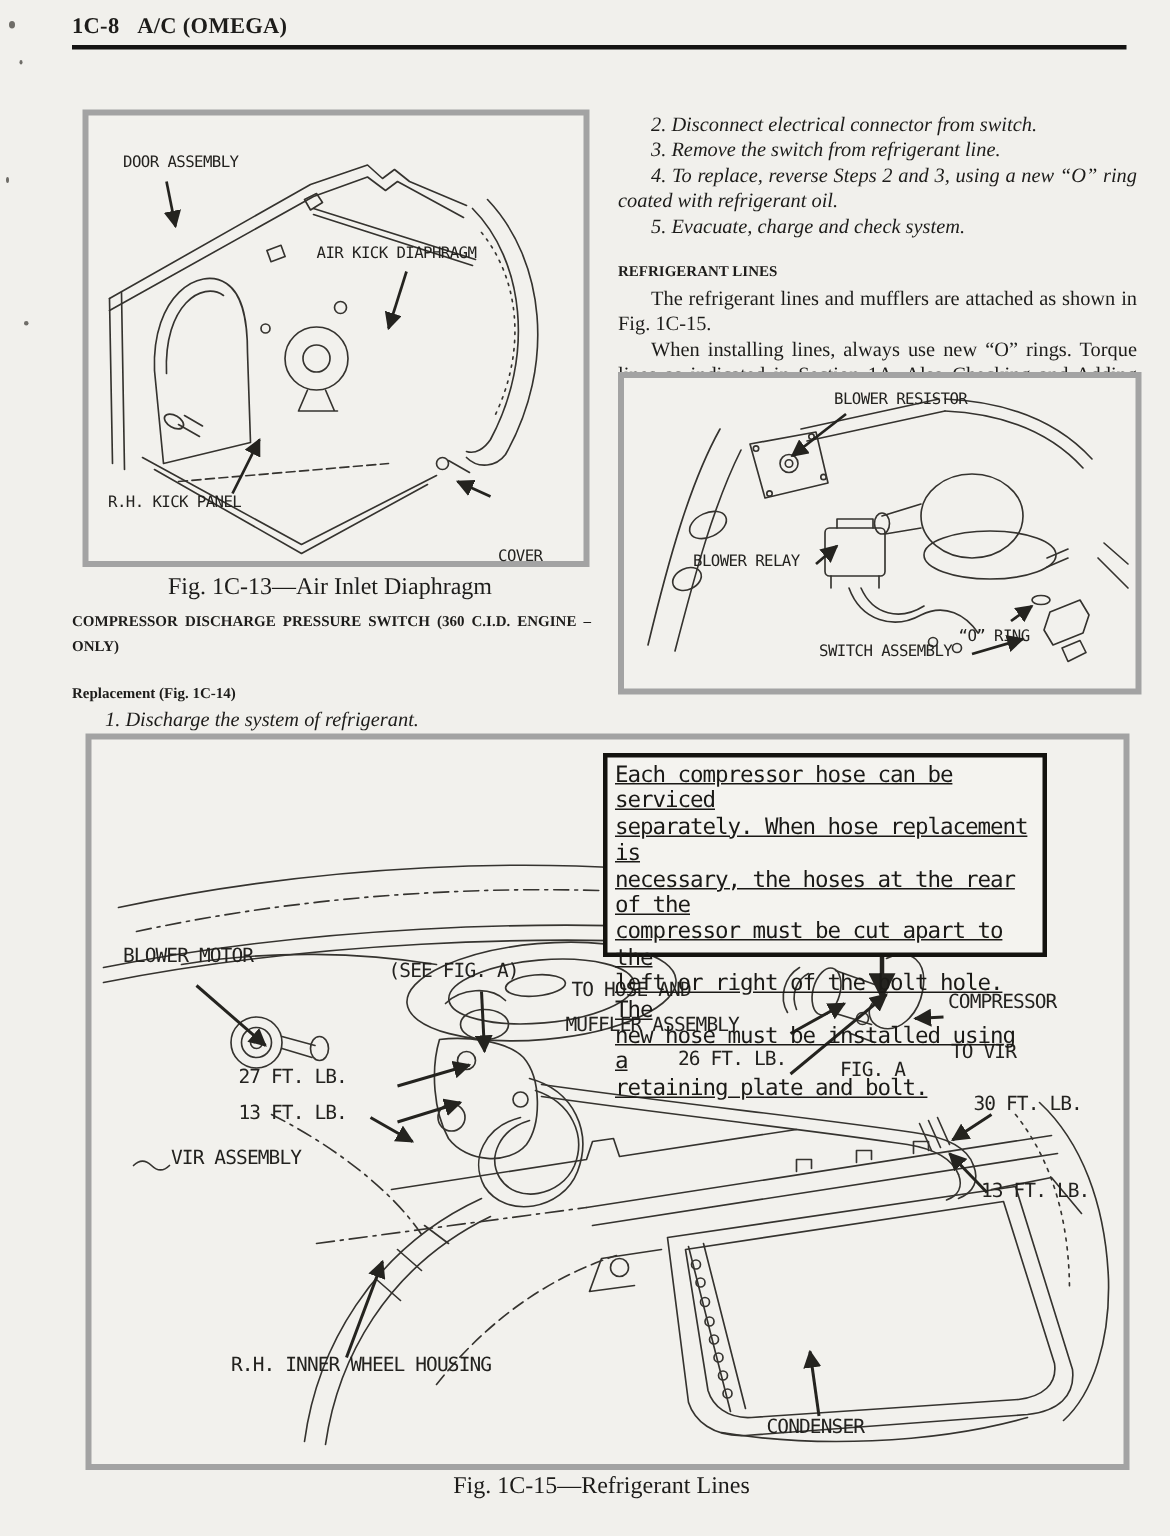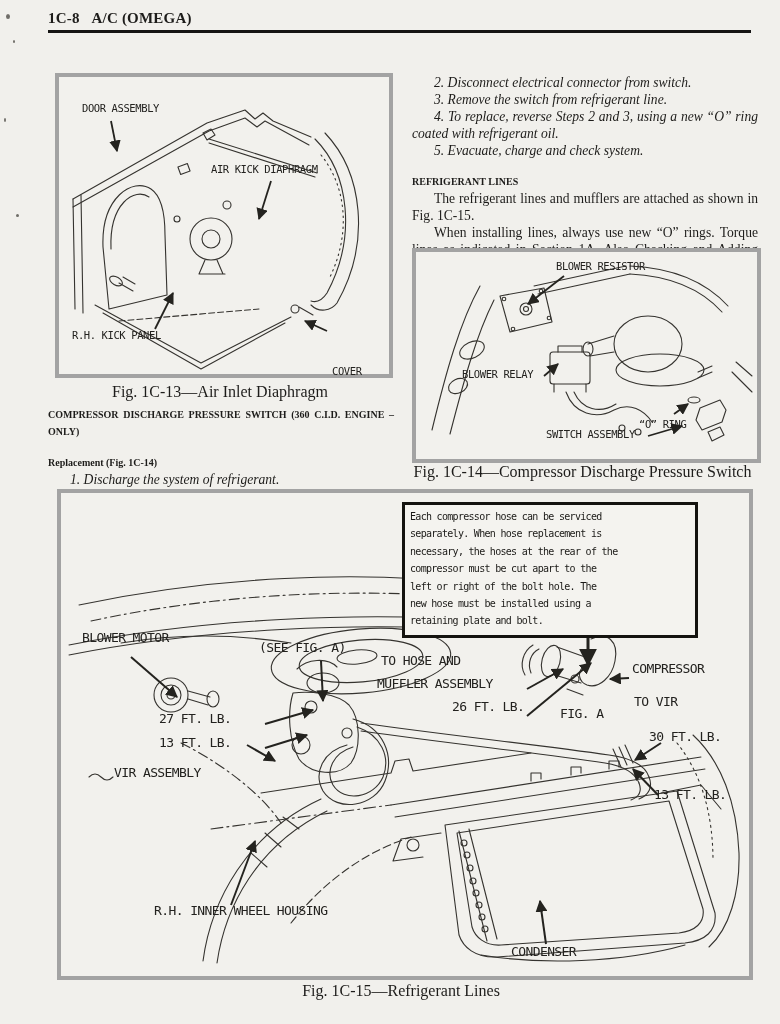--- a/index.html
+++ b/index.html
@@ -23,22 +23,22 @@
   
   .dlabel{
     position:absolute;font-family:"DejaVu Sans Mono",monospace;
     color:#23221f;white-space:nowrap;
   }
   .sm{font-size:10.5px;letter-spacing:-0.4px;}
   .md{font-size:13px;letter-spacing:-0.6px;}
   .notebox{
     position:absolute;left:341px;top:9px;width:280px;height:124px;
     border:3px solid #14130f;background:#f4f3ef;padding:3px 5px;
-    font-family:"DejaVu Sans Mono",monospace;font-size:10px;
-    line-height:17.4px;letter-spacing:-0.7px;white-space:pre-line;z-index:3;color:#1a1916;
+    font-family:"DejaVu Sans Mono",monospace;font-size:15px;
+    line-height:17.4px;letter-spacing:-0.7px;white-space:pre-line;z-index:3;color:#1a1916;text-decoration:underline;
   }
   svg{position:absolute;left:0;top:0;}
   .speck{position:absolute;background:#6f6d68;border-radius:50%;}
 </style>
 </head>
 <body>
 
 <div class="page">
 
   <div class="speck abs" style="left:6px;top:14px;width:4px;height:5px;"></div>
@@ -153,21 +153,20 @@
         <path d="M128,124 L142,112" marker-end="url(#ah2)"></path>
         <path d="M258,162 L272,152" marker-end="url(#ah2)"></path>
         <path d="M232,184 L266,174" marker-end="url(#ah2)"></path>
       </g>
     </svg>
     <div class="dlabel sm" style="left:140px;top:8px;">BLOWER RESISTOR</div>
     <div class="dlabel sm" style="left:46px;top:116px;">BLOWER RELAY</div>
     <div class="dlabel sm" style="left:211px;top:166px;margin-left:12px;">“O” RING</div>
     <div class="dlabel sm" style="left:130px;top:176px;">SWITCH ASSEMBLY</div>
   </div>
-  <div class="figcap" style="left:412px;top:463px;width:341px;">Fig. 1C-14—Compressor Discharge Pressure Switch</div>
 
   <div class="figbox" style="left:57px;top:489px;width:688px;height:483px;">
     <svg width="684" height="479" viewBox="0 0 684 479">
       <defs>
         <marker id="ah3" viewBox="0 0 10 10" refX="9" refY="5" markerWidth="6" markerHeight="6" orient="auto-start-reverse">
           <path d="M0,0 L10,5 L0,10 z" fill="#24231f"></path>
         </marker>
       </defs>
       <g stroke="#35332f" fill="none" stroke-width="1.1" stroke-linecap="round" stroke-linejoin="round">
 

